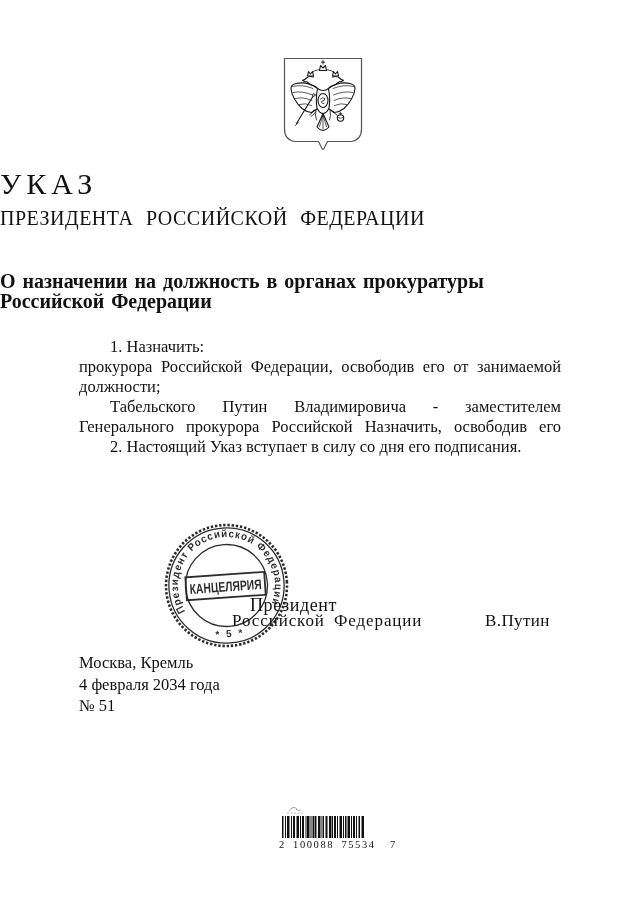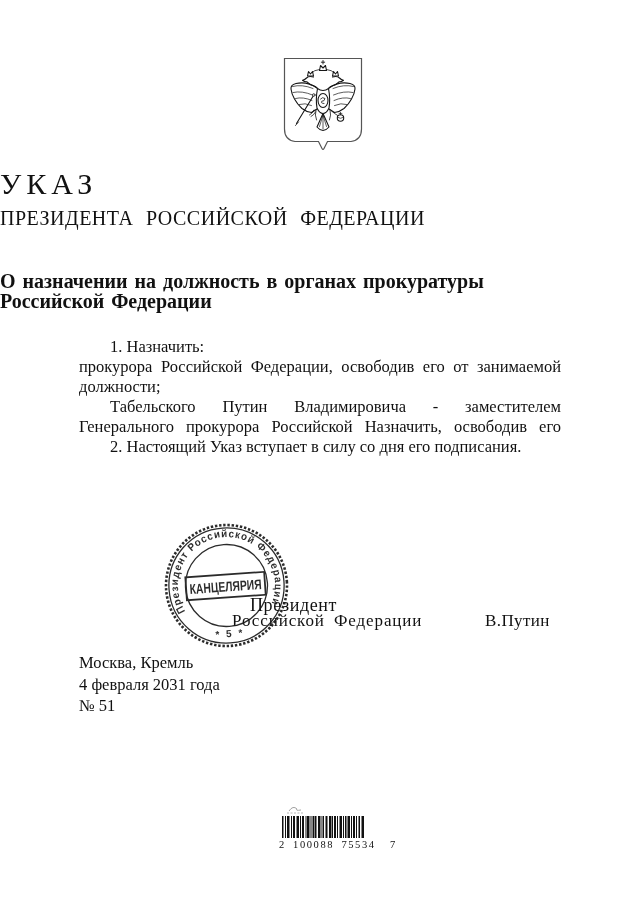--- a/index.html
+++ b/index.html
@@ -131,21 +131,21 @@
         <textPath href="#stamp-arc" startOffset="0" textLength="198" lengthAdjust="spacingAndGlyphs">Президент Российской Федерации</textPath>
       </text>
       <text x="64.5" y="116" font-size="10" font-weight="bold" fill="#1a1a1a" stroke="none" text-anchor="middle" letter-spacing="2">* 5 *</text>
       <rect x="24" y="53.5" width="79" height="23" stroke-width="1.8"></rect>
       <text x="63.5" y="70.5" font-size="14" font-weight="bold" fill="#1a1a1a" stroke="none" text-anchor="middle" textLength="72" lengthAdjust="spacingAndGlyphs">КАНЦЕЛЯРИЯ</text>
     </g>
   </svg>
 
   <div class="abs date-block">
     <div>Москва, Кремль</div>
-    <div>4 февраля 2031 года</div>
+    <div>4 февраля 2034 года</div>
     <div>№ 51</div>
   </div>
 
   <div class="abs barcode">
     <svg width="88" height="52" viewBox="0 0 88 52" xmlns="http://www.w3.org/2000/svg">
 
       <g stroke="#777" stroke-width="0.9" fill="none" opacity="0.75">
         <path d="M10 9 Q14 3 18 7 Q16 9 22 8"></path>
         <path d="M8 11 H24" stroke-dasharray="2 1.5" stroke-width="0.7"></path>
       </g>

